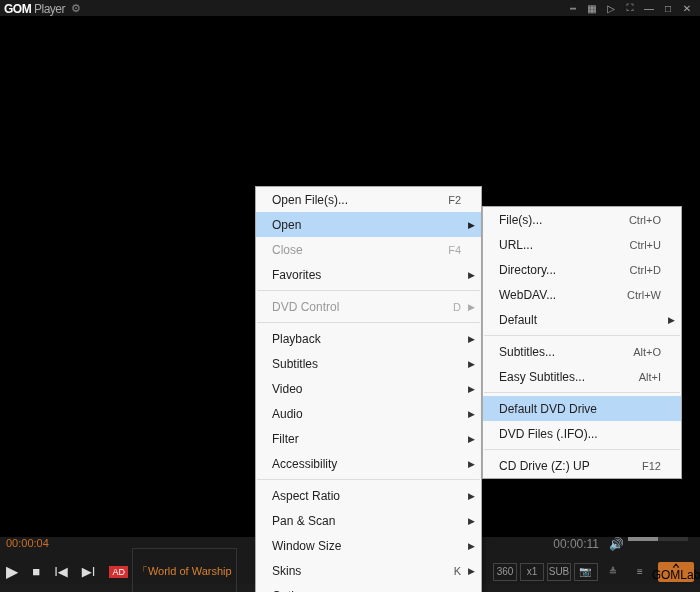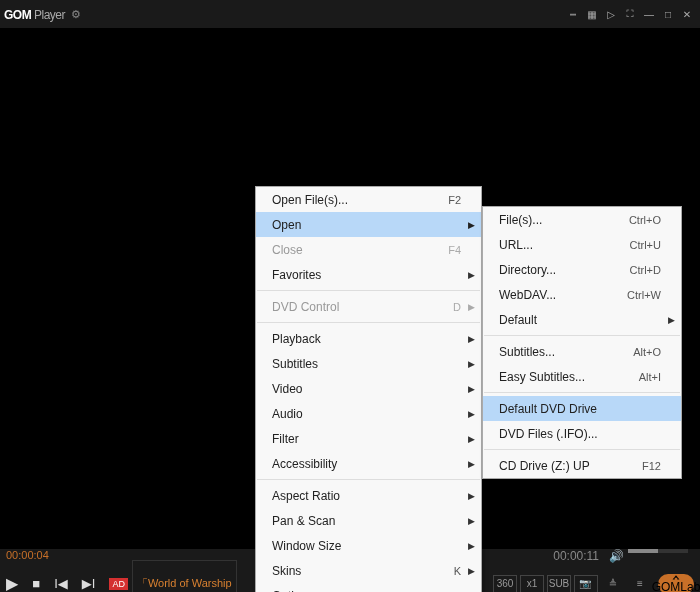--- a/index.html
+++ b/index.html
@@ -1,17 +1,17 @@
 <!DOCTYPE html>
 <html><head>
 <meta charset="utf-8">
 <style>
 *{margin:0;padding:0;box-sizing:border-box;font-family:"Segoe UI",Tahoma,sans-serif;font-size:12px;user-select:none}
 body{background:#1c1c1c;width:700px;height:592px;overflow:hidden;position:relative}
-.titlebar{height:28px;background:#1a1a1a;display:flex;align-items:center;padding:0 4px;color:#ccc}
+.titlebar{height:16px;background:#1a1a1a;display:flex;align-items:center;padding:0 4px;color:#ccc}
 .logo{font-weight:bold;font-size:13px;letter-spacing:-0.5px}
 .logo .gom{color:#fff}
 .logo .player{color:#aaa;font-weight:normal}
 .titlebar-icon{margin-left:6px;color:#888;font-size:11px}
 .titlebar-spacer{flex:1}
 .titlebar-btn{width:18px;height:16px;display:flex;align-items:center;justify-content:center;color:#aaa;margin-left:1px;font-size:10px}
 .video-area{height:521px;background:#000;position:relative}
 .statusbar{height:22px;background:#1a1a1a;display:flex;align-items:flex-start;padding:0 6px}
 .time-left{color:#c87028;font-size:11px}
 .sb-spacer{flex:1}
@@ -19,21 +19,21 @@
 .vol-icon{color:#aaa;font-size:12px;margin-right:4px}
 .vol-bar{width:60px;height:4px;background:#333;position:relative;margin-right:6px}
 .vol-fill{height:100%;width:50%;background:#888}
 .controlbar{height:25px;background:#1a1a1a;display:flex;align-items:center;padding:0 6px}
 .cbtn{color:#ddd;margin-right:14px;font-size:13px;display:flex;align-items:center}
 .cbtn.play{font-size:16px}
 .ad-badge{background:#d43030;color:#fff;font-size:9px;font-weight:normal;padding:1px 3px;margin-right:4px}
 .ad-text{color:#d88030;font-size:11px;border:1px solid #333;padding:15px 4px;overflow:hidden;white-space:nowrap}
 .cb-spacer{flex:1}
 .rbtn{width:24px;height:18px;border:1px solid #444;color:#999;margin-left:3px;display:flex;align-items:center;justify-content:center;font-size:10px}
-.gomlab{width:36px;height:20px;background:#c87028;color:#000;display:flex;flex-direction:column;align-items:center;justify-content:center;margin-left:6px;font-size:6px;border-radius:10px}
+.gomlab{width:36px;height:20px;background:#c87028;color:#000;display:flex;flex-direction:column;align-items:center;justify-content:center;margin-left:6px;font-size:6px;border-radius:2px}
 .gomlab svg{width:14px;height:10px}
 .context-menu{position:absolute;background:#f8f8f8;border:1px solid #aaa;box-shadow:2px 2px 4px rgba(0,0,0,0.3);width:227px;z-index:100}
 .menu1{left:255px;top:186px}
 .menu2{left:482px;top:206px;width:200px}
 .mitem{height:25px;display:flex;align-items:center;padding:0 20px 0 16px;color:#222;position:relative;white-space:nowrap}
 .mitem.disabled{color:#999}
 .mitem.hl{background:#b8d8f8}
 .mitem .label{flex:1}
 .mitem .shortcut{color:#555;font-size:11px}
 .mitem.disabled .shortcut{color:#aaa}

